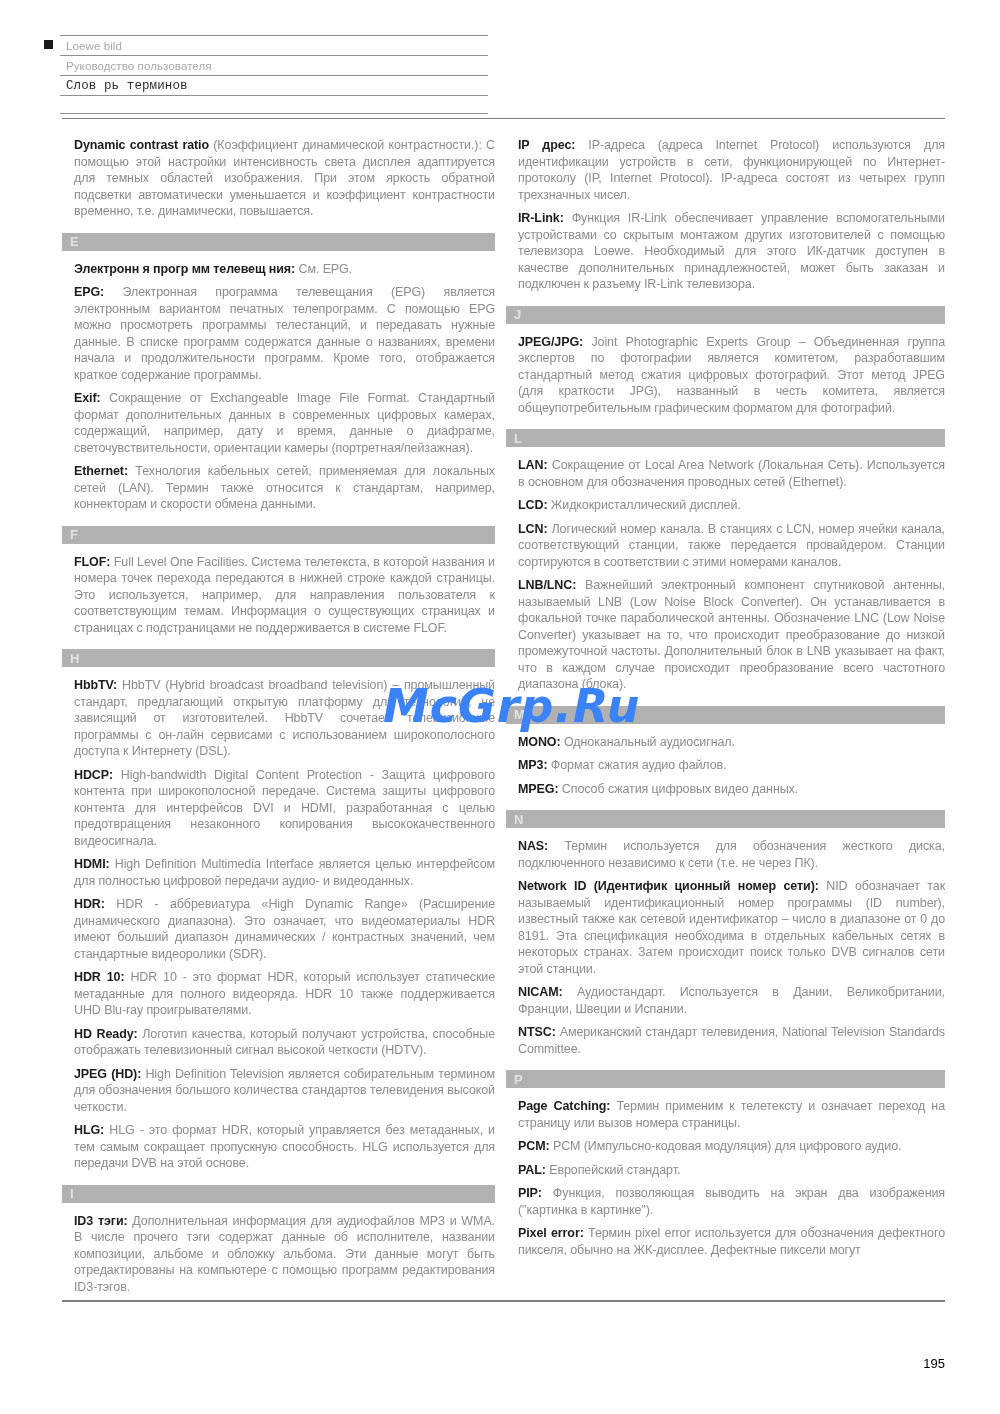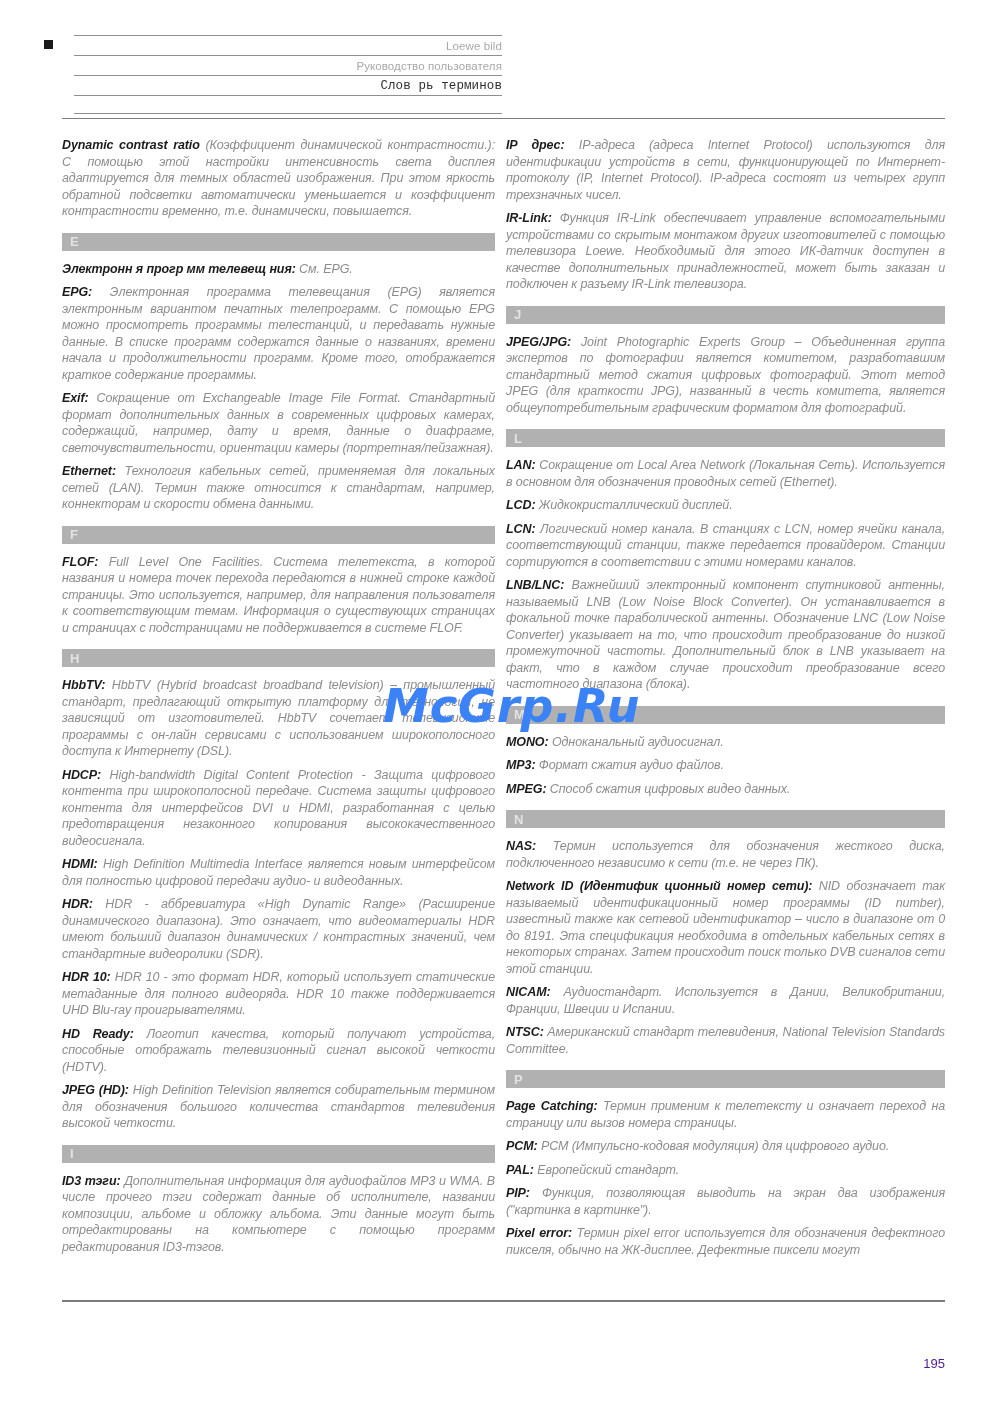--- a/index.html
+++ b/index.html
@@ -11,23 +11,22 @@
     overflow:hidden;
   }
   .page{position:absolute;inset:0;}
 
   
   .bullet{
     position:absolute;left:44px;top:40px;
     width:9px;height:9px;background:#1a1a1a;
   }
   .header-rows{
-    position:absolute;left:74px;top:35px;width:428px;
+    position:absolute;left:60px;top:35px;width:428px;
     border-top:1px solid #8f8f8f;
-    text-align:right;
   }
   .h-row{
     border-bottom:1px solid #8f8f8f;
     padding:3px 0 2px 6px;
     font-size:11.5px;line-height:14px;
     letter-spacing:0.1px;
   }
   .h-row.muted{color:#a8a8a8;}
   .h-row.strong{color:#2e2e2e;font-size:12.5px;font-family:Liberation Mono, monospace;}
   .h-row.empty{height:12px;}
@@ -41,26 +40,25 @@
 
   
   .columns{
     position:absolute;left:62px;top:137px;width:883px;
     display:flex;gap:11px;
   }
   .col{width:433px;}
   .col.right{width:439px;}
 
   .entry{
-    margin:0 0 7px 0;
+    margin:0 0 7px 12px;
     font-size:12.5px;line-height:16.5px;
     text-align:justify;
     color:#8c8c8c;
     letter-spacing:-0.1px;
-    font-style:italic;
   }
   .entry .term{
     color:#1c1c1c;font-weight:bold;
   }
   .section-bar{
     height:18px;background:#b1b1b1;
     margin:13px 0 10px 0;
     display:flex;align-items:center;
   }
   .section-letter{
@@ -76,21 +74,21 @@
     font-size:46px;color:#3b82f6;
     letter-spacing:1px;
     white-space:nowrap;
     z-index:5;
   }
 
   
   .page-number{
     position:absolute;left:62px;top:1356px;width:883px;
     text-align:right;
-    font-size:13px;color:#4c1d95;
+    font-size:13px;color:#000000;
   }
 </style>
 </head>
 <body>
 
 <div class="page">
 
   <div class="bullet"></div>
 
   <div class="header-rows">
@@ -114,25 +112,26 @@
         <p class="entry"><span class="term">Ethernet:</span> <span class="def">Технология кабельных сетей, применяемая для локальных сетей (LAN). Термин также относится к стандартам, например, коннекторам и скорости обмена данными.</span></p>
         <div class="section-bar">
           <span class="section-letter">F</span>
         </div>
         <p class="entry"><span class="term">FLOF:</span> <span class="def">Full Level One Facilities. Система телетекста, в которой названия и номера точек перехода передаются в нижней строке каждой страницы. Это используется, например, для направления пользователя к соответствующим темам. Информация о существующих страницах и страницах с подстраницами не поддерживается в системе FLOF.</span></p>
         <div class="section-bar">
           <span class="section-letter">H</span>
         </div>
         <p class="entry"><span class="term">HbbTV:</span> <span class="def">HbbTV (Hybrid broadcast broadband television) – промышленный стандарт, предлагающий открытую платформу для технологий, не зависящий от изготовителей. HbbTV сочетает телевизионные программы с он-лайн сервисами с использованием широкополосного доступа к Интернету (DSL).</span></p>
         <p class="entry"><span class="term">HDCP:</span> <span class="def">High-bandwidth Digital Content Protection - Защита цифрового контента при широкополосной передаче. Система защиты цифрового контента для интерфейсов DVI и HDMI, разработанная с целью предотвращения незаконного копирования высококачественного видеосигнала.</span></p>
-        <p class="entry"><span class="term">HDMI:</span> <span class="def">High Definition Multimedia Interface является новым интерфейсом для полностью цифровой передачи аудио- и видеоданных.</span></p>
+        <p class="entry"><span class="term">HDMI:</span> <span class="def">High Definition Multimedia Interface является целью интерфейсом для полностью цифровой передачи аудио- и видеоданных.</span></p>
         <p class="entry"><span class="term">HDR:</span> <span class="def">HDR - аббревиатура «High Dynamic Range» (Расширение динамического диапазона). Это означает, что видеоматериалы HDR имеют больший диапазон динамических / контрастных значений, чем стандартные видеоролики (SDR).</span></p>
         <p class="entry"><span class="term">HDR 10:</span> <span class="def">HDR 10 - это формат HDR, который использует статические метаданные для полного видеоряда. HDR 10 также поддерживается UHD Blu-ray проигрывателями.</span></p>
         <p class="entry"><span class="term">HD Ready:</span> <span class="def">Логотип качества, который получают устройства, способные отображать телевизионный сигнал высокой четкости (HDTV).</span></p>
         <p class="entry"><span class="term">JPEG (HD):</span> <span class="def">High Definition Television является собирательным термином для обозначения большого количества стандартов телевидения высокой четкости.</span></p>
+        <p class="entry"><span class="term">HLG:</span> <span class="def">HLG - это формат HDR, который управляется без метаданных, и тем самым сокращает пропускную способность. HLG используется для передачи DVB на этой основе.</span></p>
         <div class="section-bar">
           <span class="section-letter">I</span>
         </div>
         <p class="entry"><span class="term">ID3 тэги:</span> <span class="def">Дополнительная информация для аудиофайлов MP3 и WMA. В числе прочего тэги содержат данные об исполнителе, названии композиции, альбоме и обложку альбома. Эти данные могут быть отредактированы на компьютере с помощью программ редактирования ID3-тэгов.</span></p>
       </div>
     <div class="col right" id="col-right">
         <p class="entry"><span class="term">IP  дрес:</span> <span class="def">IP-адреса (адреса Internet Protocol) используются для идентификации устройств в сети, функционирующей по Интернет-протоколу (IP, Internet Protocol). IP-адреса состоят из четырех групп трехзначных чисел.</span></p>
         <p class="entry"><span class="term">IR-Link:</span> <span class="def">Функция IR-Link обеспечивает управление вспомогательными устройствами со скрытым монтажом других изготовителей с помощью телевизора Loewe. Необходимый для этого ИК-датчик доступен в качестве дополнительных принадлежностей, может быть заказан и подключен к разъему IR-Link телевизора.</span></p>
         <div class="section-bar">
           <span class="section-letter">J</span>

